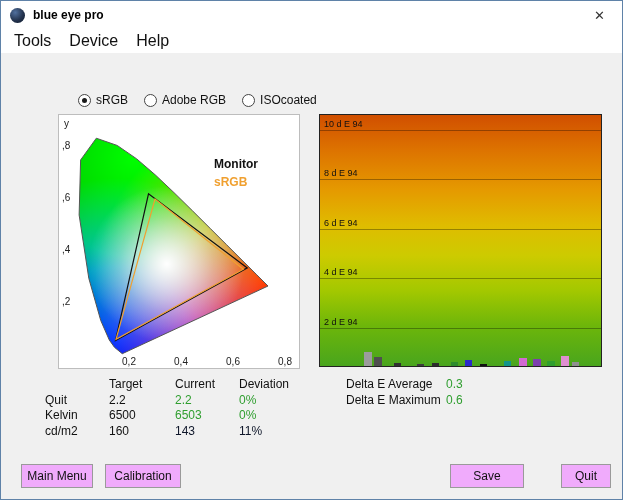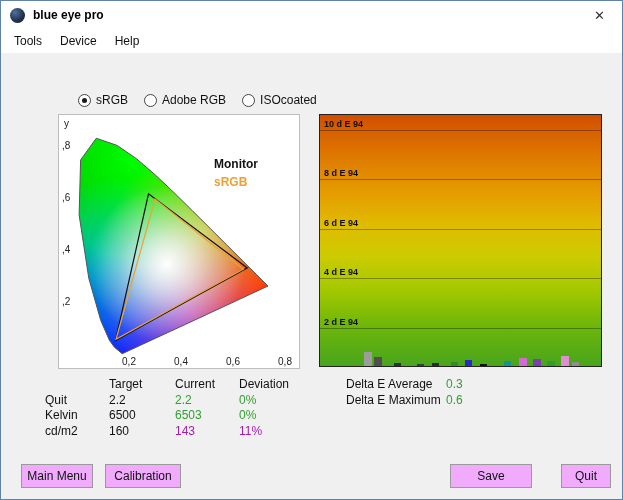--- a/index.html
+++ b/index.html
@@ -11,21 +11,21 @@
   .titlebar { position:absolute; top:0; left:0; right:0; height:28px; background:#fff; display:flex; align-items:center; }
   .app-icon { width:15px; height:15px; margin-left:9px; border-radius:50%;
               background: radial-gradient(circle at 35% 30%, #51709e 0%, #24344f 55%, #0b1526 100%); }
   .title-text { margin-left:8px; font-size:12px; font-weight:bold; color:#000; }
   .close-btn { position:absolute; right:0; top:0; width:45px; height:28px; display:flex;
                align-items:center; justify-content:center; font-size:13px; color:#333; }
 
   
   .menubar { position:absolute; top:28px; left:0; right:0; height:24px; background:#fff;
              display:flex; align-items:center; padding-left:4px; }
-  .menu-item { font-size:12px; padding:4px 9px; color:#111;text-align:center; }
+  .menu-item { font-size:16px; padding:4px 9px; color:#111;text-align:center; }
 
   .heading { position:absolute; top:66px; right:16px; font-size:22px; font-weight:bold; color:#0a0a0a; }
 
   
   .radio-row { position:absolute; left:77px; top:92px; display:flex; gap:16px; align-items:center; }
   .radio-opt { display:flex; align-items:center; gap:5px; font-size:12px; color:#111; }
   .radio-circle { width:13px; height:13px; border-radius:50%; border:1px solid #444; background:#fff; position:relative; }
   .radio-circle.checked::after { content:""; position:absolute; left:3px; top:3px; width:5px; height:5px;
                                  border-radius:50%; background:#1a1a1a; }
 
@@ -34,39 +34,39 @@
                background:#fff; border:1px solid #bdbdbd; }
   .axis-label { position:absolute; font-size:10px; color:#222; }
   .x-tick { transform:translateX(-50%); }
   .legend-label { position:absolute; font-size:12px; font-weight:bold; }
   .legend-monitor { left:155px; top:42px; color:#111;text-align:center; }
   .legend-srgb { left:155px; top:60px; color:#f0a030; }
 
   
   .de-panel { position:absolute; left:318px; top:113px; width:283px; height:253px; border:1px solid #222;
               background: linear-gradient(180deg, #d14f00 0%, #dd7300 14%, #e59a00 30%, #dfbc00 44%,
-                                          #cdcb00 56%, #a3c800 70%, #6db60a 84%, #49a51d 100%); font-weight: bold; }
+                                          #cdcb00 56%, #a3c800 70%, #6db60a 84%, #49a51d 100%); }
   .de-label { position:absolute; left:4px; font-size:9px; color:#101010; white-space:nowrap; }
   .de-line { position:absolute; left:0; right:0; height:1px; background:rgba(0,0,0,0.32); }
   .de-bar { position:absolute; bottom:0; }
 
   
   .results { position:absolute; left:44px; top:376px; display:grid;
              grid-template-columns:64px 66px 64px 72px; grid-auto-rows:15.5px; font-size:12px; color:#111; }
   .delta { position:absolute; left:345px; top:376px; display:grid;
            grid-template-columns:100px 40px; grid-auto-rows:16px; font-size:12px; color:#111; }
   .good { color:#2f9e2f; }
-  .warn { color:#a21caf; }
+  .warn { color:#0f172a; }
 
   
   .btn { position:absolute; top:463px; height:24px; background:#f0abfc; border:1px solid #9a9a9a;
          font-size:12px; color:#111; text-align:center; line-height:22px; }
   .btn-main { left:20px; width:72px; }
   .btn-cal  { left:104px; width:76px; }
-  .btn-save { left:449px; width:82px; }
+  .btn-save { left:449px; width:74px; }
   .btn-quit { left:560px; width:50px; }
 </style>
 </head>
 <body>
 
 <div class="window">
 
   <div class="titlebar">
     <div class="app-icon"></div>
     <div class="title-text">blue eye pro</div>

